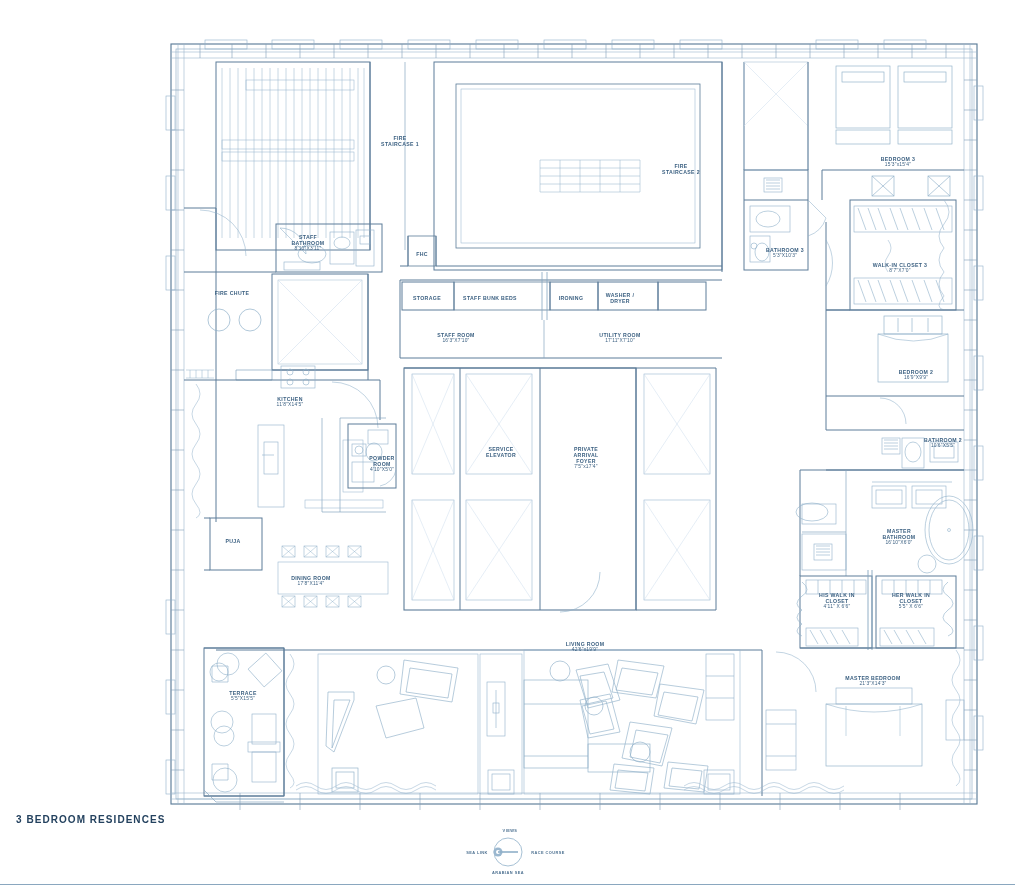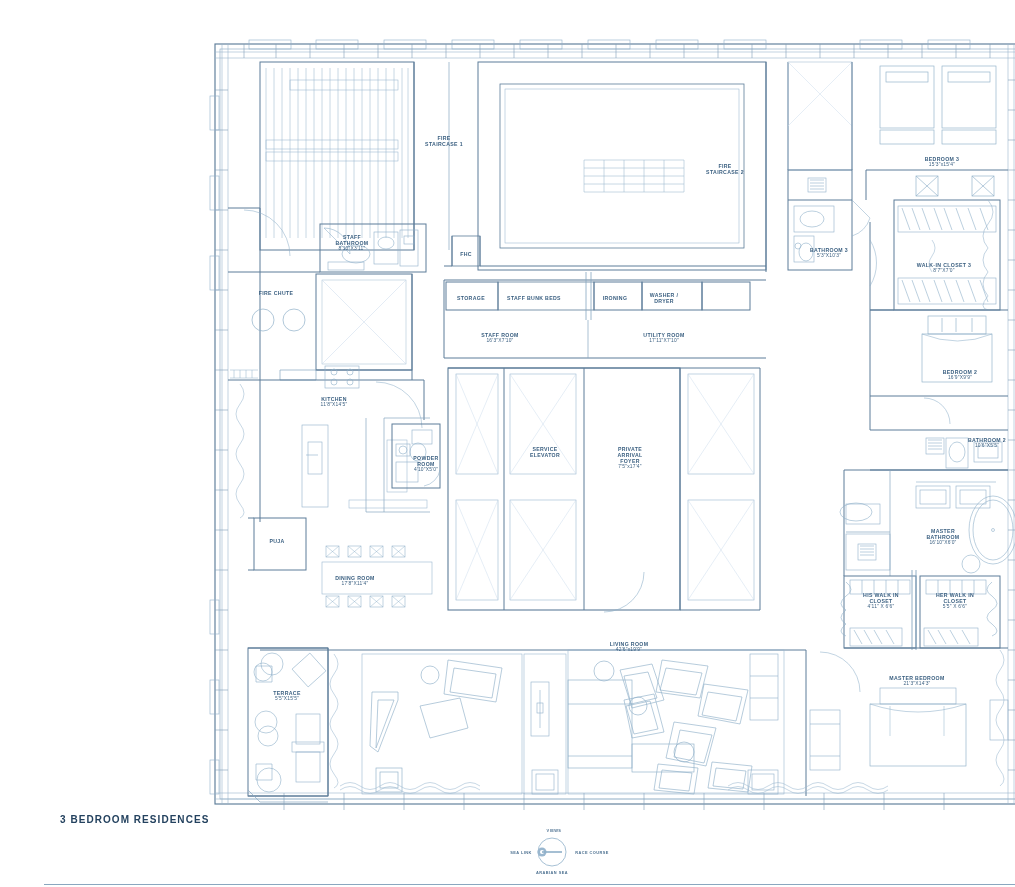--- a/index.html
+++ b/index.html
@@ -2,21 +2,21 @@
 <html><head>
 <meta charset="utf-8">
 <title>3 Bedroom Residences Floor Plan</title>
 <style>
   html,body{margin:0;padding:0;background:#ffffff;}
   body{
     width:1015px;height:887px;overflow:hidden;position:relative;
     font-family:"Liberation Sans","DejaVu Sans",sans-serif;
     color:#2e4a66;
   }
-  #plan-root{position:absolute;inset:0;margin-left:44px;}
+  #plan-root{position:absolute;inset:0;}
   svg#plan{position:absolute;left:0;top:0;width:1015px;height:887px;display:block;}
 
   .lbl{
     position:absolute;
     font-size:5.2px;
     line-height:6.1px;
     letter-spacing:.35px;
     color:#3a5f80;
     text-align:center;
     white-space:nowrap;

